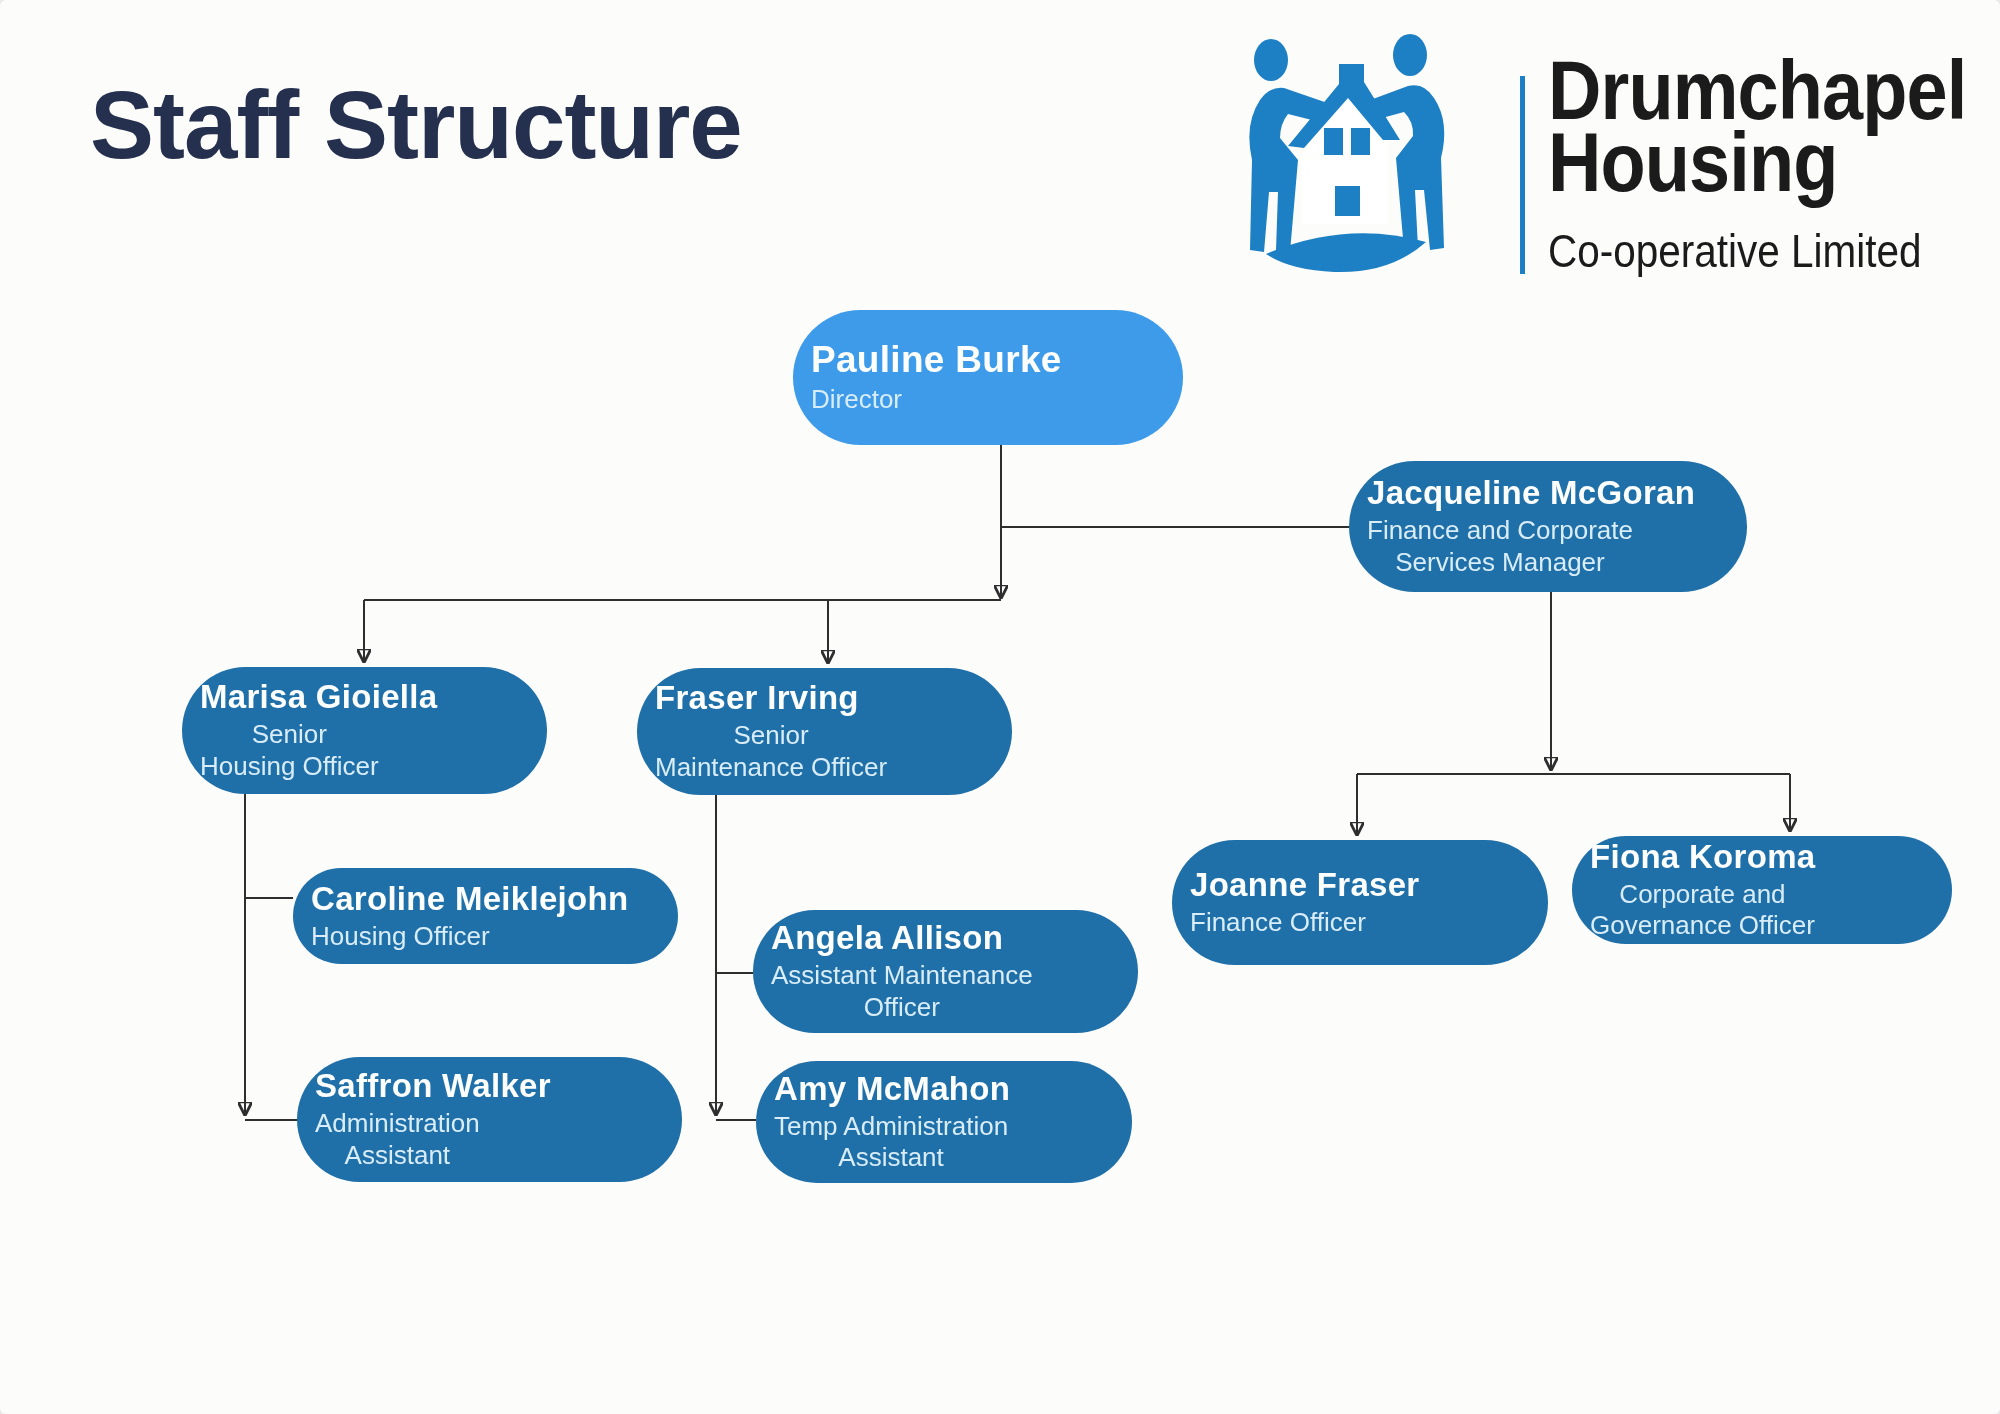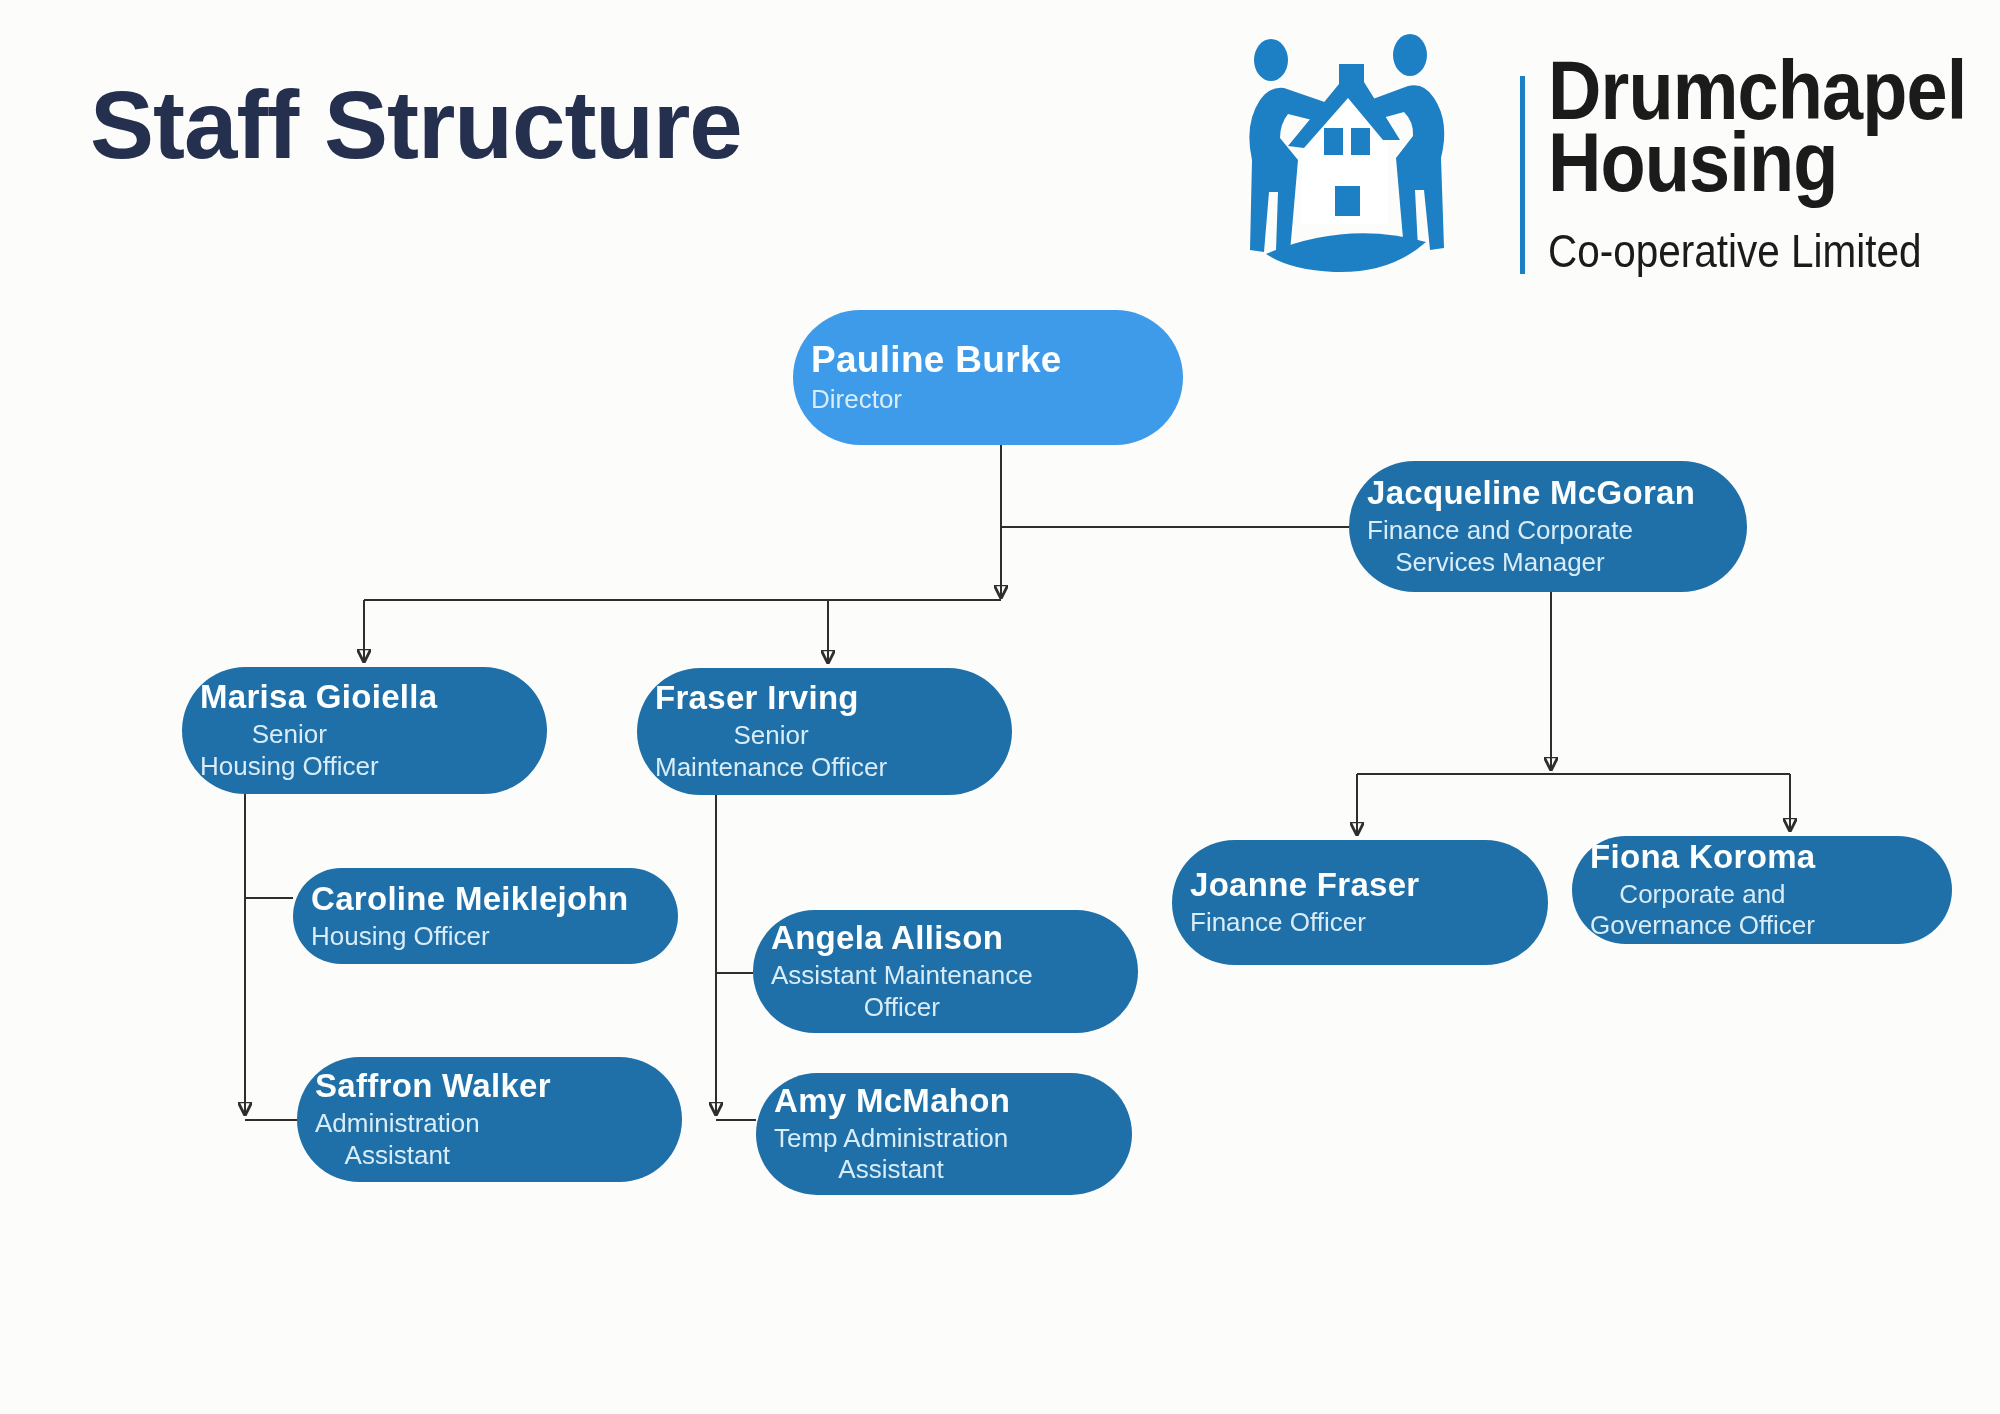--- a/index.html
+++ b/index.html
@@ -1,19 +1,20 @@
 <!DOCTYPE html>
 <html><head>
 <meta charset="utf-8">
 <style>
   html,body{margin:0;padding:0;background:#e9e9e9;}
   .canvas{
     position:relative;width:2000px;height:1414px;overflow:hidden;
     background:#fcfcfb;
     font-family:"Liberation Sans", sans-serif;
+    border-radius:6px;
   }
   
   .page-title{
     position:absolute;left:90px;top:70px;
     font-size:96px;font-weight:800;letter-spacing:-1px;
     color:#25304f;
   }
   .logo{position:absolute;left:1238px;top:28px;width:680px;height:260px;}
   .logo-icon{position:absolute;left:0;top:0;width:218px;height:252px;}
   .logo-divider{position:absolute;left:282px;top:48px;width:5px;height:198px;background:#1d80c4;}
@@ -35,21 +36,21 @@
   .node--light{background:#3d9be9;}
   .node--light .node-name{font-size:37px;}
   
   .n-pauline  {left:793px; top:310px; width:390px; height:135px;}
   .n-jacqueline{left:1349px;top:461px; width:398px; height:131px;}
   .n-marisa   {left:182px; top:667px; width:365px; height:127px;}
   .n-fraser   {left:637px; top:668px; width:375px; height:127px;}
   .n-caroline {left:293px; top:820px; width:385px; height:96px;margin-top:48px;}
   .n-saffron  {left:297px; top:1057px;width:385px; height:125px;}
   .n-angela   {left:753px; top:910px; width:385px; height:123px;}
-  .n-amy      {left:756px; top:1061px;width:376px; height:122px;margin-top:12px;}
+  .n-amy      {left:756px; top:1061px;width:376px; height:122px;}
   .n-joanne   {left:1172px;top:840px; width:376px; height:125px;}
   .n-fiona    {left:1572px;top:836px; width:380px; height:108px;}
 </style>
 </head>
 <body>
 
 <div class="canvas">
 
   <div class="page-title">Staff Structure</div>
 

